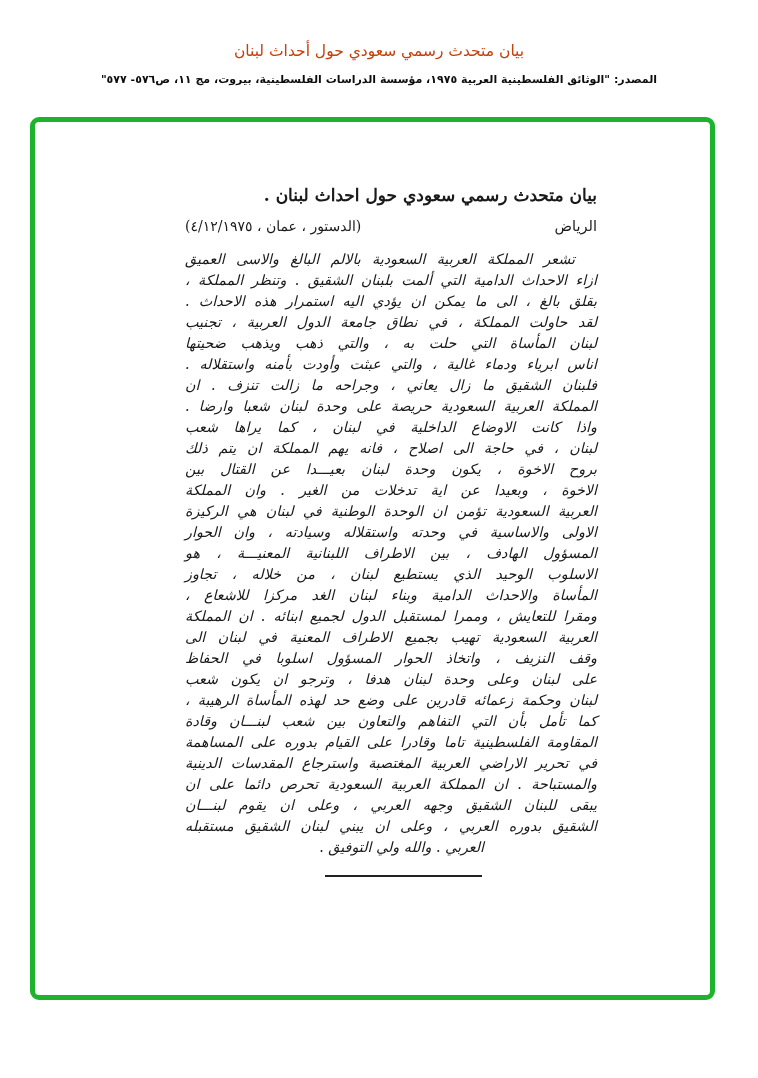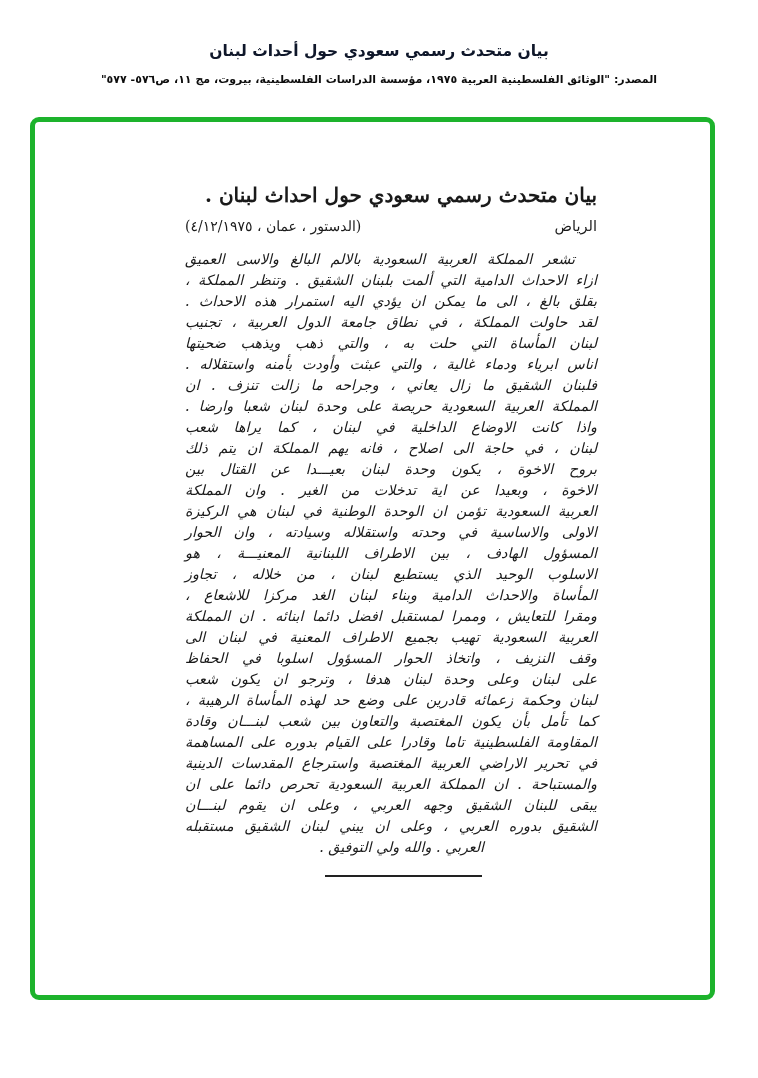--- a/index.html
+++ b/index.html
@@ -17,24 +17,24 @@
 
   
   .hdr-title {
     position: absolute;
     top: 42px;
     left: 0;
     right: 0;
     text-align: center;
     direction: rtl;
     font-family: "DejaVu Sans", sans-serif;
-    font-weight: 700;
+    font-weight: 400;
     font-size: 15.5px;
     letter-spacing: 0.2px;
-    color: #0f172a;
+    color: #c2410c;
   }
   .hdr-source {
     position: absolute;
     top: 73px;
     left: 0;
     right: 0;
     text-align: center;
     direction: rtl;
     font-family: "DejaVu Sans", sans-serif;
     font-weight: 700;
@@ -61,21 +61,21 @@
     top: 62px;
     width: 412px;
     direction: rtl;
     font-family: "DejaVu Serif", serif;
     color: #1a1a1a;
   }
   .doc-title {
     direction: rtl;
     text-align: right;
     font-weight: 700;
-    font-size: 20px;
+    font-size: 17px;
     line-height: 22px;
   }
   .dateline {
     direction: rtl;
     display: flex;
     justify-content: space-between;
     align-items: baseline;
     margin-top: 9px;
     font-size: 14.5px;
     line-height: 22px;
@@ -140,26 +140,26 @@
       <div class="bline justified">المملكة العربية السعودية حريصة على وحدة لبنان شعبا وارضا .</div>
       <div class="bline justified">واذا كانت الاوضاع الداخلية في لبنان ،  كما يراها شعب</div>
       <div class="bline justified">لبنان ، في حاجة الى اصلاح ، فانه يهم المملكة ان يتم ذلك</div>
       <div class="bline justified">بروح الاخوة ، يكون وحدة لبنان بعيـــدا عن القتال بين</div>
       <div class="bline justified">الاخوة ، وبعيدا عن اية تدخلات من الغير . وان المملكة</div>
       <div class="bline justified">العربية السعودية تؤمن ان الوحدة الوطنية في لبنان هي الركيزة</div>
       <div class="bline justified">الاولى والاساسية في وحدته واستقلاله وسيادته ، وان الحوار</div>
       <div class="bline justified">المسؤول الهادف ، بين الاطراف اللبنانية المعنيـــة ، هو</div>
       <div class="bline justified">الاسلوب الوحيد الذي يستطيع لبنان ، من خلاله ، تجاوز</div>
       <div class="bline justified">المأساة والاحداث الدامية وبناء لبنان الغد مركزا للاشعاع ،</div>
-      <div class="bline justified">ومقرا للتعايش ، وممرا لمستقبل افضل دائما ابنائه . ان المملكة</div>
+      <div class="bline justified">ومقرا للتعايش ، وممرا لمستقبل الدول لجميع ابنائه . ان المملكة</div>
       <div class="bline justified">العربية السعودية تهيب بجميع الاطراف المعنية في لبنان الى</div>
       <div class="bline justified">وقف النزيف ، واتخاذ الحوار المسؤول اسلوبا في الحفاظ</div>
       <div class="bline justified">على لبنان وعلى وحدة لبنان هدفا ، وترجو ان يكون شعب</div>
       <div class="bline justified">لبنان وحكمة زعمائه قادرين على وضع حد لهذه المأساة الرهيبة ،</div>
-      <div class="bline justified">كما تأمل بأن يكون المغتصبة والتعاون بين شعب لبنـــان وقادة</div>
+      <div class="bline justified">كما تأمل بأن التي التفاهم والتعاون بين شعب لبنـــان وقادة</div>
       <div class="bline justified">المقاومة الفلسطينية تاما وقادرا على القيام بدوره على المساهمة</div>
       <div class="bline justified">في تحرير الاراضي العربية المغتصبة واسترجاع المقدسات الدينية</div>
       <div class="bline justified">والمستباحة . ان المملكة العربية السعودية تحرص دائما على ان</div>
       <div class="bline justified">يبقى للبنان الشقيق وجهه العربي ، وعلى ان يقوم لبنـــان</div>
       <div class="bline justified">الشقيق بدوره العربي ، وعلى ان يبني لبنان الشقيق مستقبله</div>
       <div class="bline last">العربي . والله ولي التوفيق .</div>
     </div>
 
     <div class="closing-rule"></div>
 

